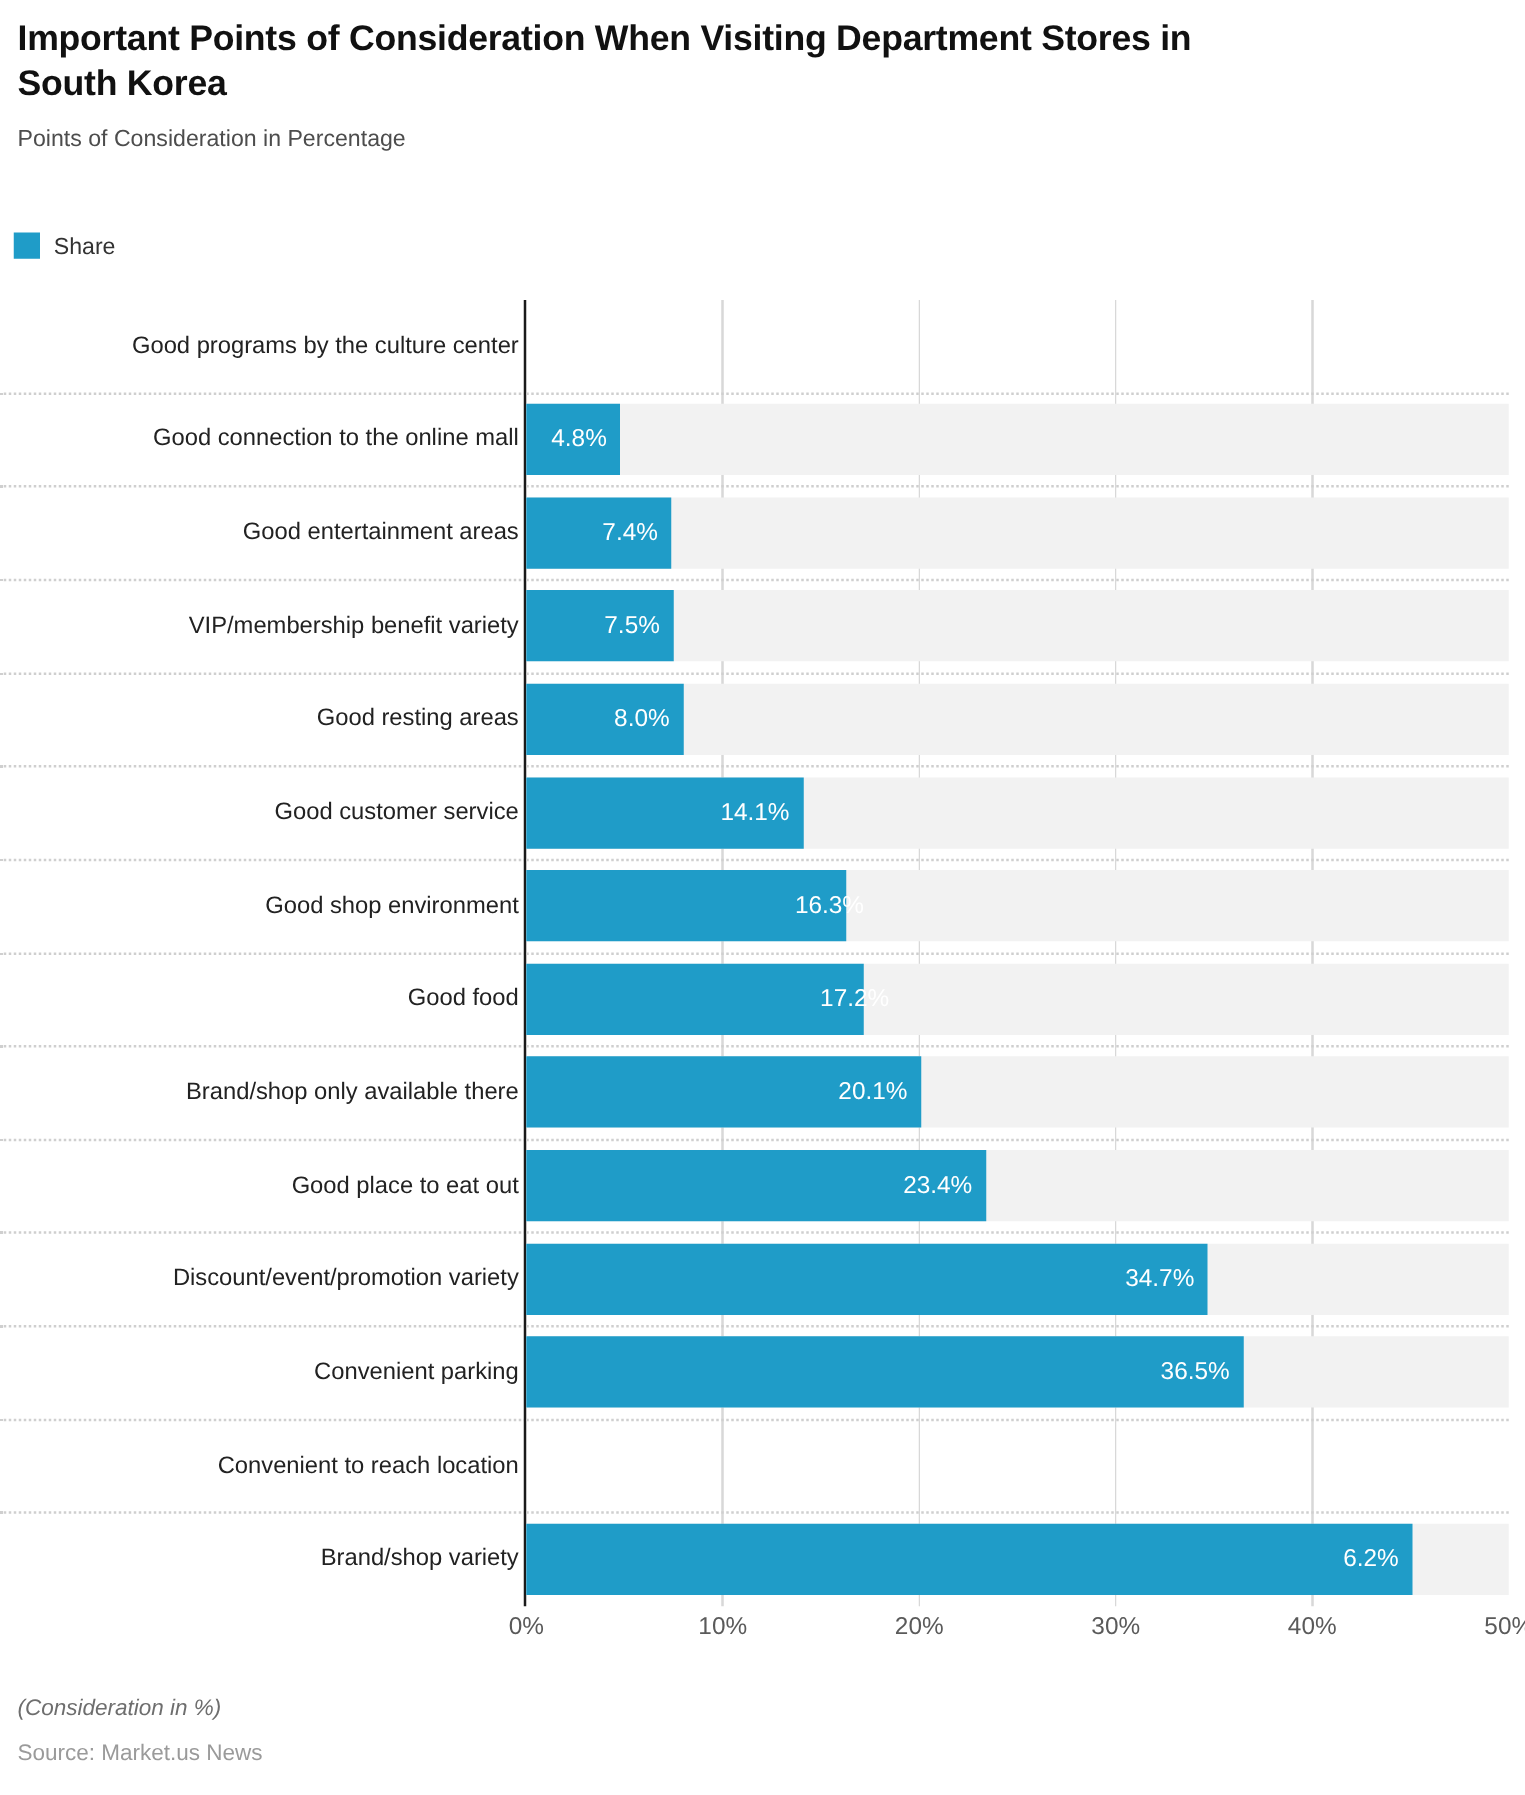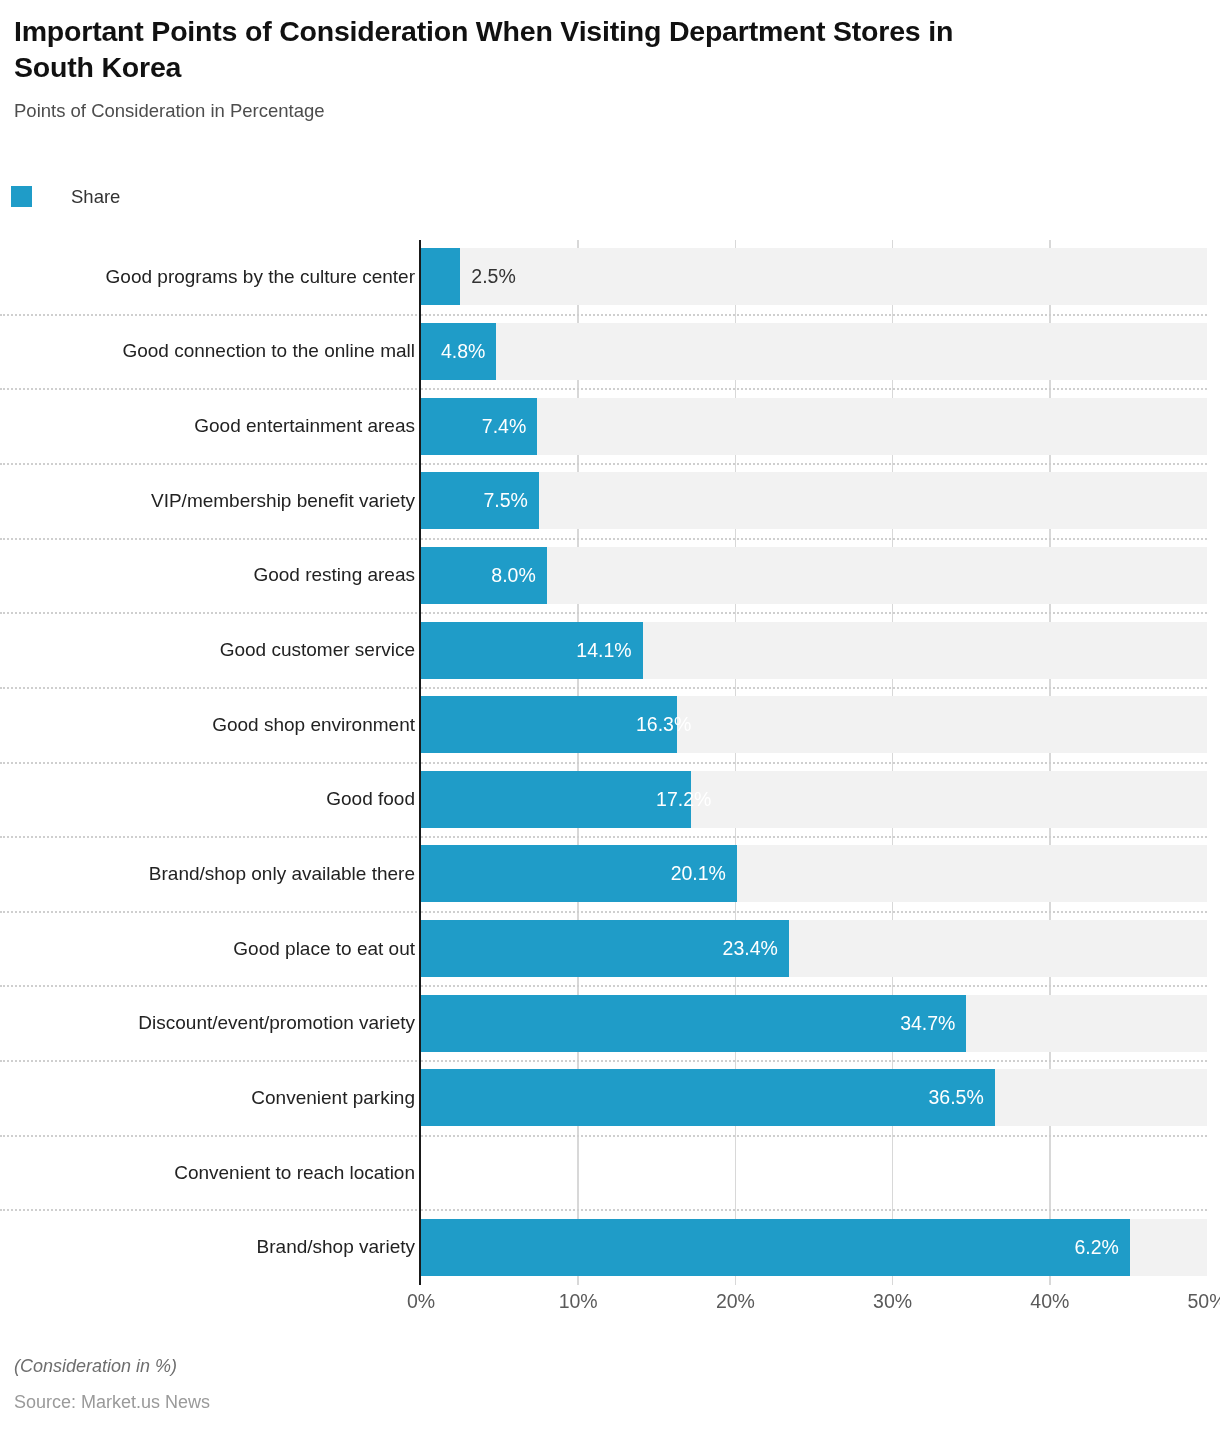--- a/index.html
+++ b/index.html
@@ -34,21 +34,20 @@
     line-height: 1.2;
   }
 
   
   #legend {
     position: absolute;
     left: 11px;
     top: 186px;
     display: flex;
     align-items: center;
-    gap: 28px;
   }
   #legend-swatch {
     width: 21px;
     height: 21px;
     background: #1f9cc8;
     display: block;
   }
   #legend-label {
     font-size: 18.5px;
     color: #333333;
@@ -226,25 +225,20 @@
       <div class="hsep-left" style="top: 969.357px; left: 0px; width: 421px;"></div>
       <div class="y-label" style="top: 921.536px;">Convenient to reach location</div>
       <div class="y-label" style="top: 996.179px;">Brand/shop variety</div>
     </div>
   <div id="plot-area">
     <div id="axis-line"></div>
   <div class="vgrid" style="left: 156.4px;"></div>
       <div class="vgrid" style="left: 313.6px;"></div>
       <div class="vgrid" style="left: 470.8px;"></div>
       <div class="vgrid" style="left: 628px;"></div>
-      <div class="row" style="top: 8.32143px; height: 57px;">
-        <div class="row-band"></div>
-        <div class="bar" title="Good programs by the culture center 2.5%" style="width: 39.3px; background: rgb(31, 156, 200);"></div>
-        <div class="bar-value outside" style="left: 50.3px; width: 160px;">2.5%</div>
-      </div>
       <div class="hsep" style="top: 73.6429px;"></div>
       <div class="row" style="top: 82.9643px; height: 57px;">
         <div class="row-band"></div>
         <div class="bar" title="Good connection to the online mall 4.8%" style="width: 75.456px; background: rgb(31, 156, 200);"></div>
         <div class="bar-value inside" style="left: 0px; width: 64.456px;">4.8%</div>
       </div>
       <div class="hsep" style="top: 148.286px;"></div>
       <div class="row" style="top: 157.607px; height: 57px;">
         <div class="row-band"></div>
         <div class="bar" title="Good entertainment areas 7.4%" style="width: 116.328px; background: rgb(31, 156, 200);"></div>

